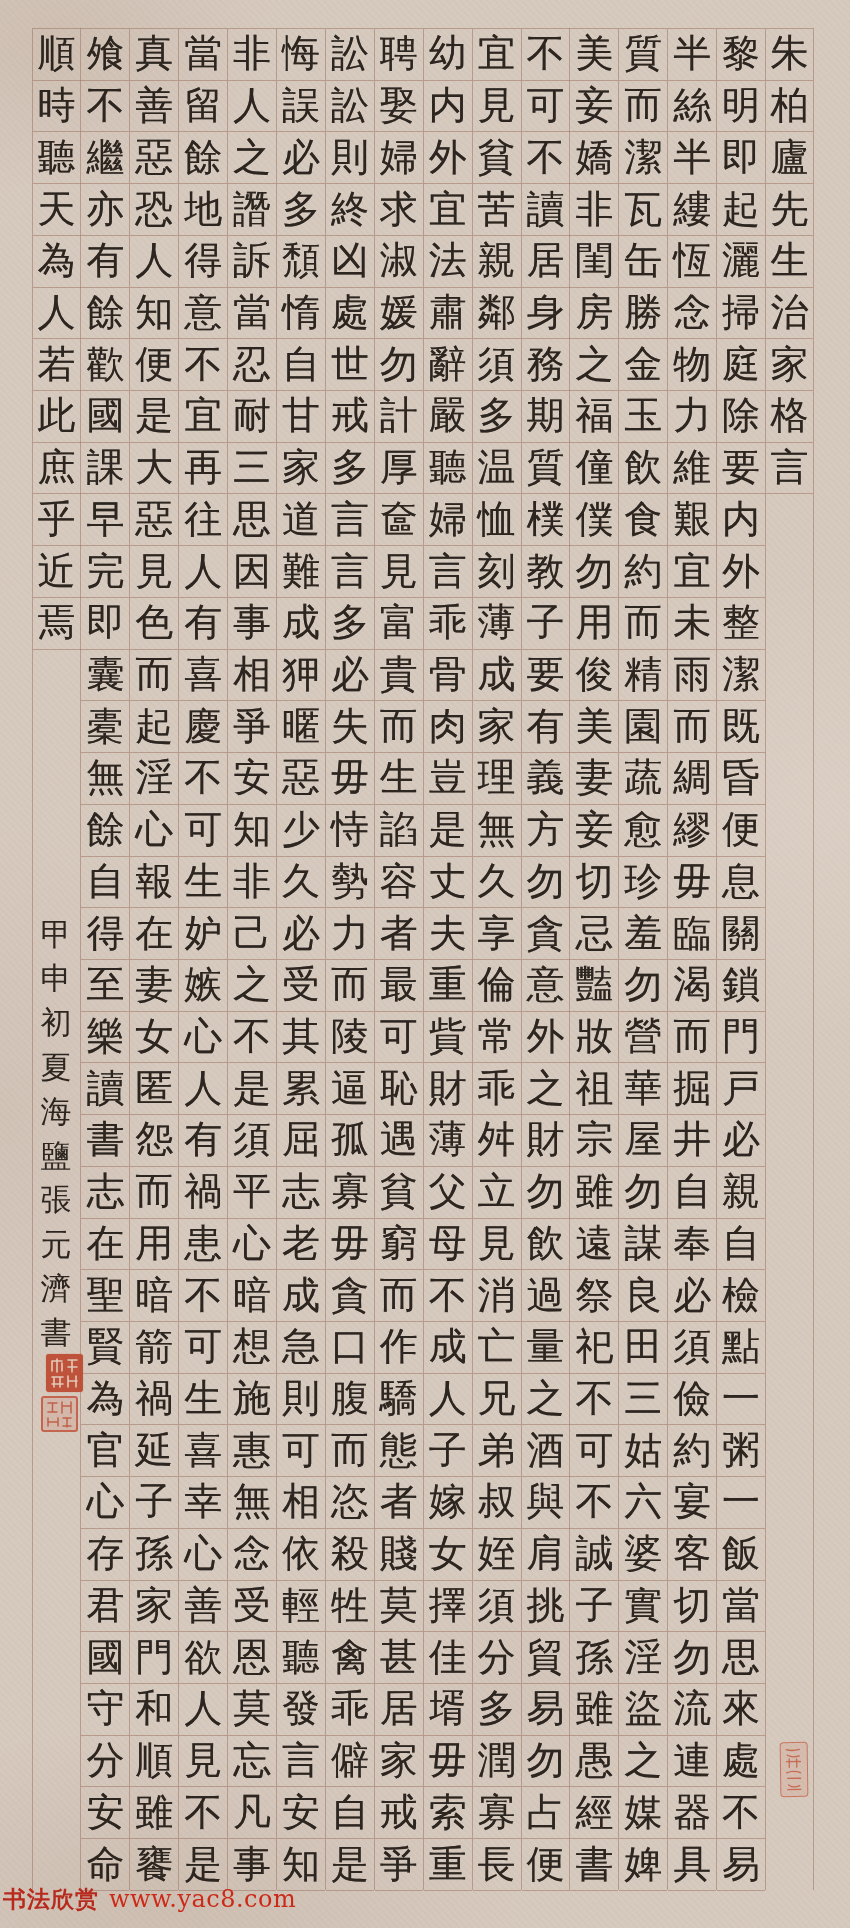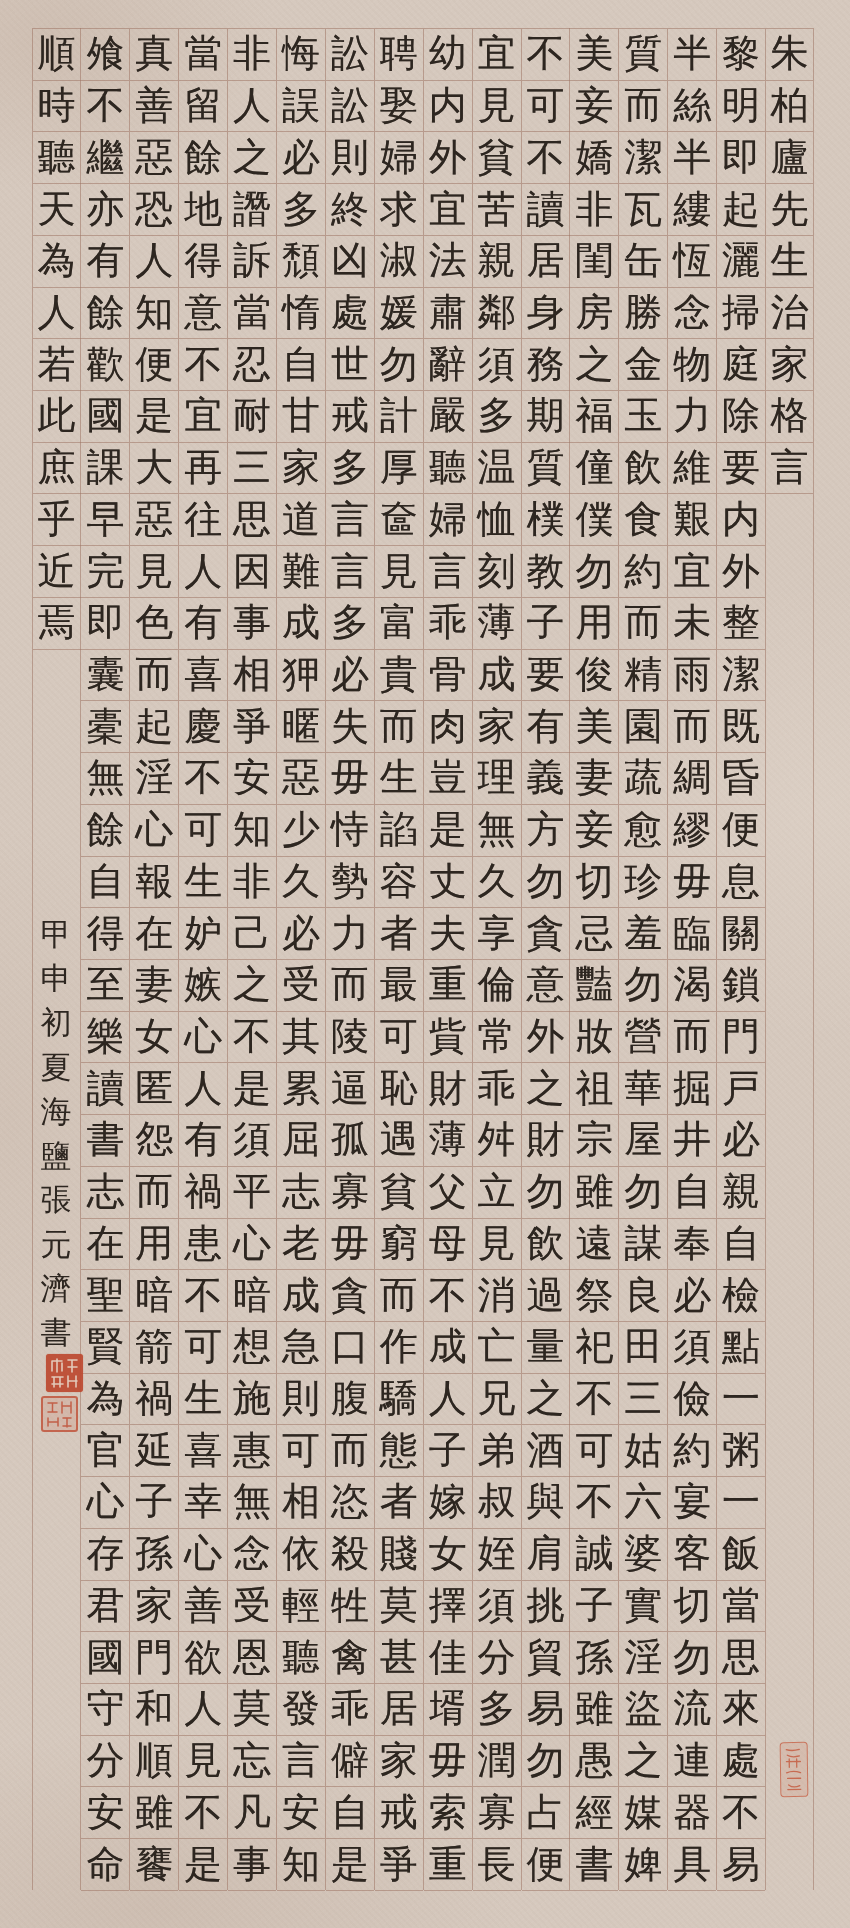--- a/index.html
+++ b/index.html
@@ -1721,14 +1721,18 @@
     <svg viewBox="0 0 28 55" xmlns="http://www.w3.org/2000/svg">
       <g stroke="#c4573b" stroke-width="1.4" fill="none" opacity=".8" stroke-linecap="round">
         <path d="M6 6 q6 2 14 0 M7 12 q5 3 13 1"></path>
         <path d="M6 19 h15 M9 16 v9 M17 16 v9"></path>
         <path d="M6 31 q7 -3 15 0 M7 37 h14"></path>
         <path d="M8 44 q5 4 12 1 M7 49 h14"></path>
       </g>
     </svg>
   </div>
 
+  <div class="watermark">
+    <span class="wm-cn">书法欣赏</span>
+    <span class="wm-url">www.yac8.com</span>
+  </div>
 
 </div>
 
 </body></html>

